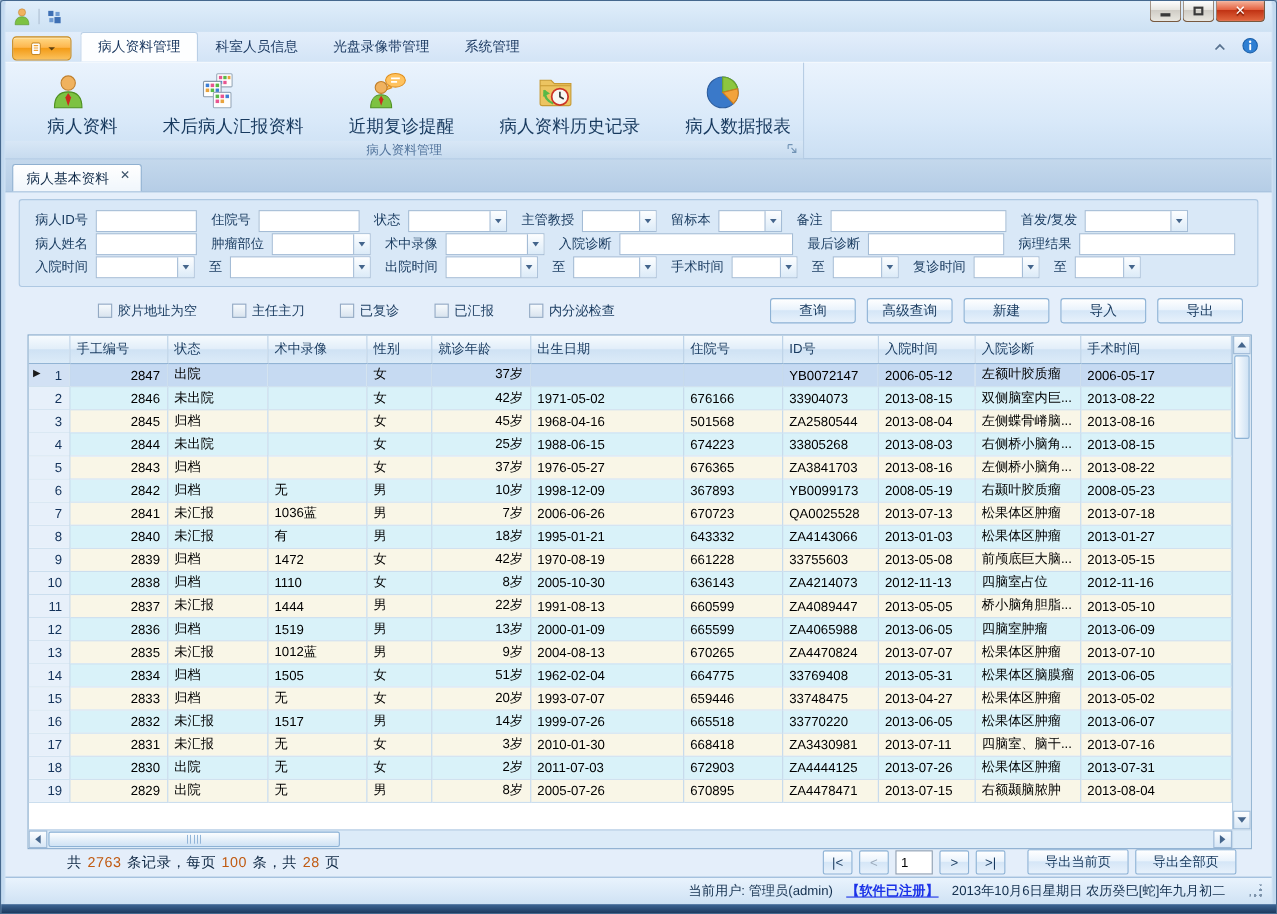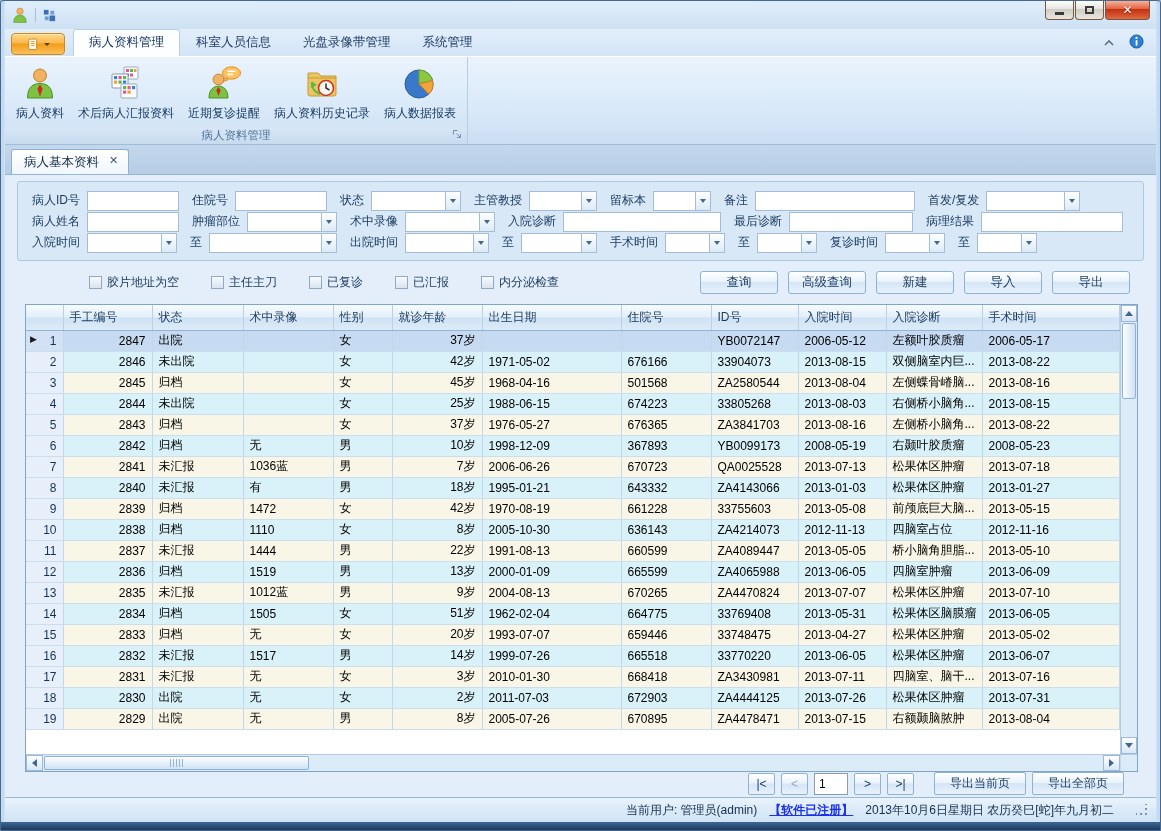--- a/index.html
+++ b/index.html
@@ -36,21 +36,21 @@
   .chev-ico svg { width:12px; height:8px; }
   .info-ico svg { width:15px; height:15px; }
 
   
   .ribbon { height:89px; background:linear-gradient(#eaf3fd,#d9e9f9 60%,#cbdff3); border-top:1px solid #fff; border-bottom:1px solid #9fbcda; display:flex; }
   .rgroup { display:flex; flex-direction:column; border-right:1px solid #b7cde4; }
   .rbuttons { flex:1; display:flex; align-items:flex-start; padding:3px 4px 0 4px; }
   .rbtn { display:flex; flex-direction:column; align-items:center; padding:4px 7px 2px; border-radius:3px; cursor:default; }
   .ricon { width:38px; height:38px; display:flex; align-items:center; justify-content:center; }
   .ricon svg { width:36px; height:36px; }
-  .rlabel { margin-top:3px; color:#17395e; font-size:12px; white-space:nowrap; }
+  .rlabel { margin-top:3px; color:#17395e; font-size:16px; white-space:nowrap;margin-left:27px; }
   .rgroup-caption { height:17px; display:flex; align-items:center; justify-content:center; position:relative;
                     color:#52749c; font-size:11.5px; background:linear-gradient(#d8e7f6,#c7dbef); }
   .dlg-launcher { position:absolute; right:3px; top:2px; width:12px; height:12px; }
   .dlg-launcher svg { width:10px; height:10px; }
 
   
   .docstrip { height:30px; background:linear-gradient(#c4d8ec,#b5cde6); padding:4px 4px 0 6px; display:flex; border-bottom:1px solid #98b6d6; }
   .doctab { background:linear-gradient(#ffffff,#f0f6fc); border:1px solid #8fb0d0; border-bottom:none; border-radius:3px 3px 0 0;
             padding:4px 10px 0 12px; display:flex; gap:10px; align-items:flex-start; color:#102a48; font-size:12.5px; }
   .tabx { color:#41576d; font-size:11px; font-weight:bold; line-height:12px; }
@@ -753,20 +753,23 @@
             <span class="grip"></span>
           </div>
         <div class="sbtn right">
             <span class="tri-rt"></span>
           </div>
         <div class="hcorner"></div>
       </div>
     </div>
 
     <div class="footrow">
+      <div class="summary">
+        <span>共</span><span class="num">2763</span><span>条记录，每页</span><span class="num">100</span><span>条，共</span><span class="num">28</span><span>页</span>
+      </div>
       <div class="pager">
         <button class="pbtn">|&lt;</button>
         <button class="pbtn dis">&lt;</button>
         <input class="pnum" value="1" style="">
         <button class="pbtn">&gt;</button>
         <button class="pbtn">&gt;|</button>
         <span class="gap"></span>
         <button class="pbtn pexport">导出当前页</button>
         <button class="pbtn pexport">导出全部页</button>
       </div>

